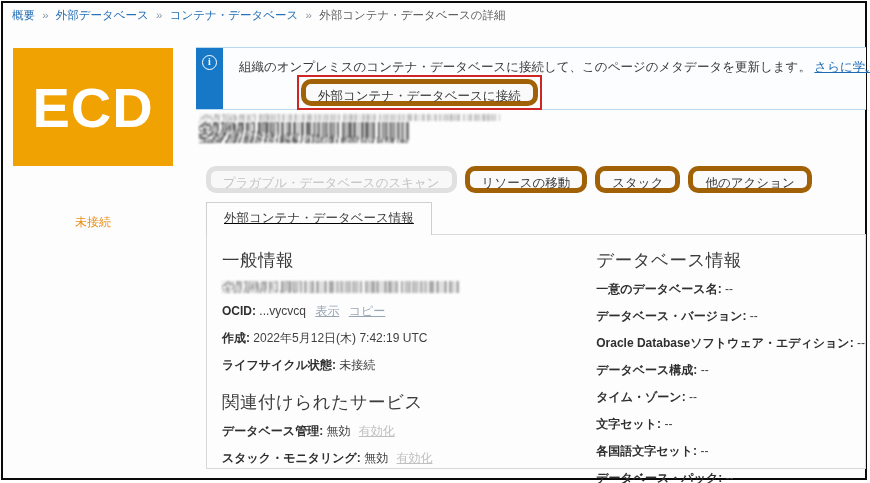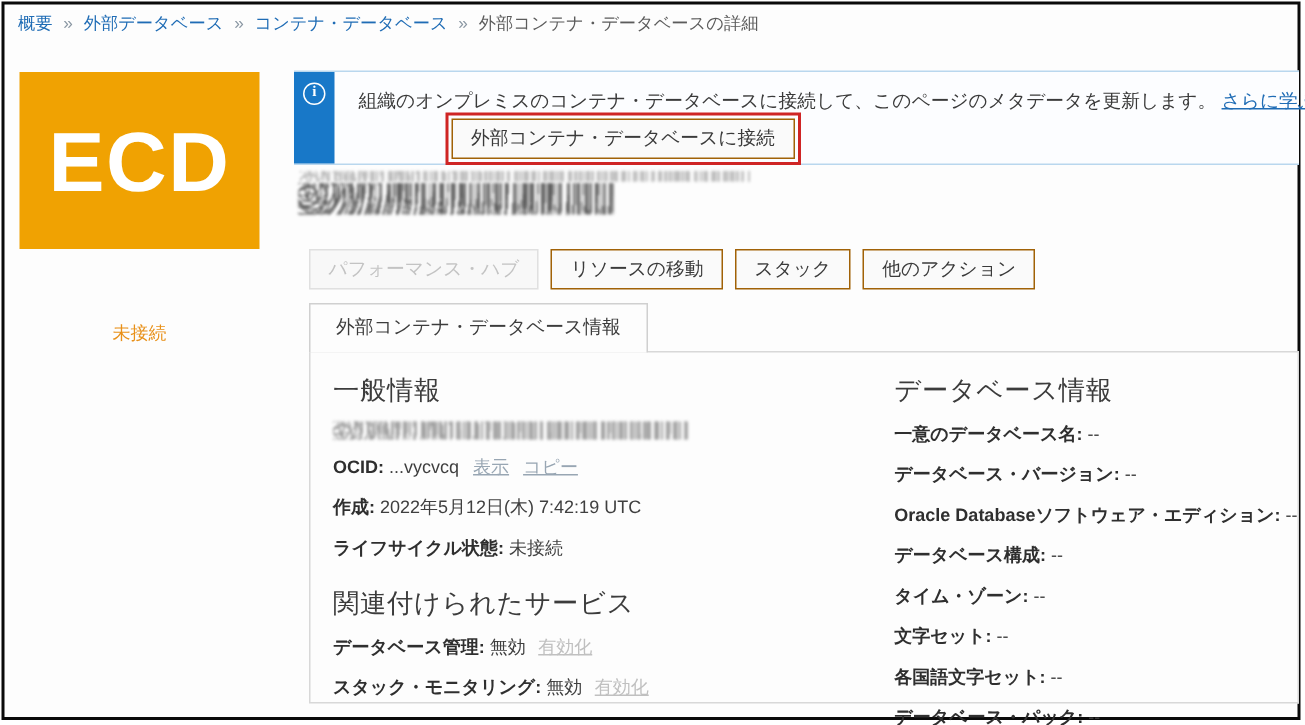--- a/index.html
+++ b/index.html
@@ -27,39 +27,39 @@
   .banner-bar { position:absolute; left:0; top:0; width:27px; height:100%; background:#1878c8; }
   .info-icon { position:absolute; left:6px; top:7px; width:15px; height:15px;
     border:1.5px solid #fff; border-radius:50%; color:#fff; font-size:10px; font-weight:bold;
     line-height:12px; text-align:center; font-family:"Liberation Serif","DejaVu Serif",serif; }
   .banner-msg { position:absolute; left:43px; top:11px; font-size:12.5px; color:#3a3a3a; white-space:nowrap; }
   .banner-msg a { color:#1f6cb5; text-decoration:underline; cursor:pointer; }
   .highlight-box { position:absolute; left:101px; top:27px; border:2px solid #cf2525; padding:2px; background:transparent; }
 
   
   .btn { display:inline-block; height:27px; line-height:25px; padding:0 12px;
-    background:#fafafa; border:1px solid #a16207; border-radius:0;
+    background:#fafafa; border:5px solid #a16207; border-radius:10px;
     font-size:12.5px; color:#3a3a3a; cursor:pointer; white-space:nowrap;
     font-family:inherit; }
   .btn.disabled { color:#c3c3c3; border-color:#e0e0e0; background:#f8f8f8; cursor:default; }
   .btn-row { position:absolute; left:203px; top:163px; display:flex; gap:8px; }
 
   
   .redacted { background-image:
       repeating-radial-gradient(circle at 3px 4px, #4a4a4a 0 1px, transparent 1px 4px),
       repeating-radial-gradient(circle at 9px 2px, #6d6d6d 0 1.1px, transparent 1.1px 5px),
       repeating-radial-gradient(circle at 6px 9px, #383838 0 1.3px, transparent 1.3px 6px),
       repeating-radial-gradient(circle at 12px 6px, #585858 0 1px, transparent 1px 7px);
     filter: blur(1.2px); }
   .title-blur-top { position:absolute; left:197px; top:111px; width:300px; height:7px; opacity:.35; }
   .title-blur { position:absolute; left:196px; top:119px; width:210px; height:21px; opacity:.85; }
   .comp-blur { opacity:.5; width:238px; height:12px; margin:3px 0 10px 0; }
 
   
-  .tabs { position:absolute; left:203px; top:199px; display:flex; z-index:2; }
+  .tabs { position:absolute; left:203px; top:199px; display:flex; z-index:2;text-decoration:underline; }
   .tab-active { height:33px; line-height:31px; padding:0 17px; background:#fdfdfd;
     border:1px solid #d0d0d0; border-bottom:none; font-size:12.5px; color:#3c3c3c; cursor:pointer; }
   .tab-inactive { height:33px; line-height:31px; padding:0 18px; font-size:12.5px;
     color:#8a8a8a; cursor:pointer; font-style:italic; }
   .panel { position:absolute; left:203px; top:231px; width:660px; height:235px;
     background:#fdfdfd; border:1px solid #d8d8d8; display:flex; }
   .col-left { width:391px; padding:13px 0 0 15px; }
   .col-right { flex:1; padding:13px 0 0 9px; }
   h2.sec { font-size:17.5px; font-weight:normal; color:#3c3c3c; margin-bottom:9px; letter-spacing:.5px; }
   h2.sec2 { margin-top:16px; }
@@ -98,21 +98,21 @@
     </div>
     <div class="highlight-box">
       <button class="btn">外部コンテナ・データベースに接続</button>
     </div>
   </div>
 
   <div class="title-blur-top redacted"></div>
   <div class="title-blur redacted"></div>
 
   <div class="btn-row">
-    <button class="btn disabled">パフォーマンス・ハブ</button>
+    <button class="btn disabled">プラガブル・データベースのスキャン</button>
     <button class="btn">リソースの移動</button>
     <button class="btn">スタック</button>
     <button class="btn"><span>他のアクション</span></button>
   </div>
 
   <div class="tabs">
     <div class="tab-active">外部コンテナ・データベース情報</div>
   </div>
 
   <div class="panel">

